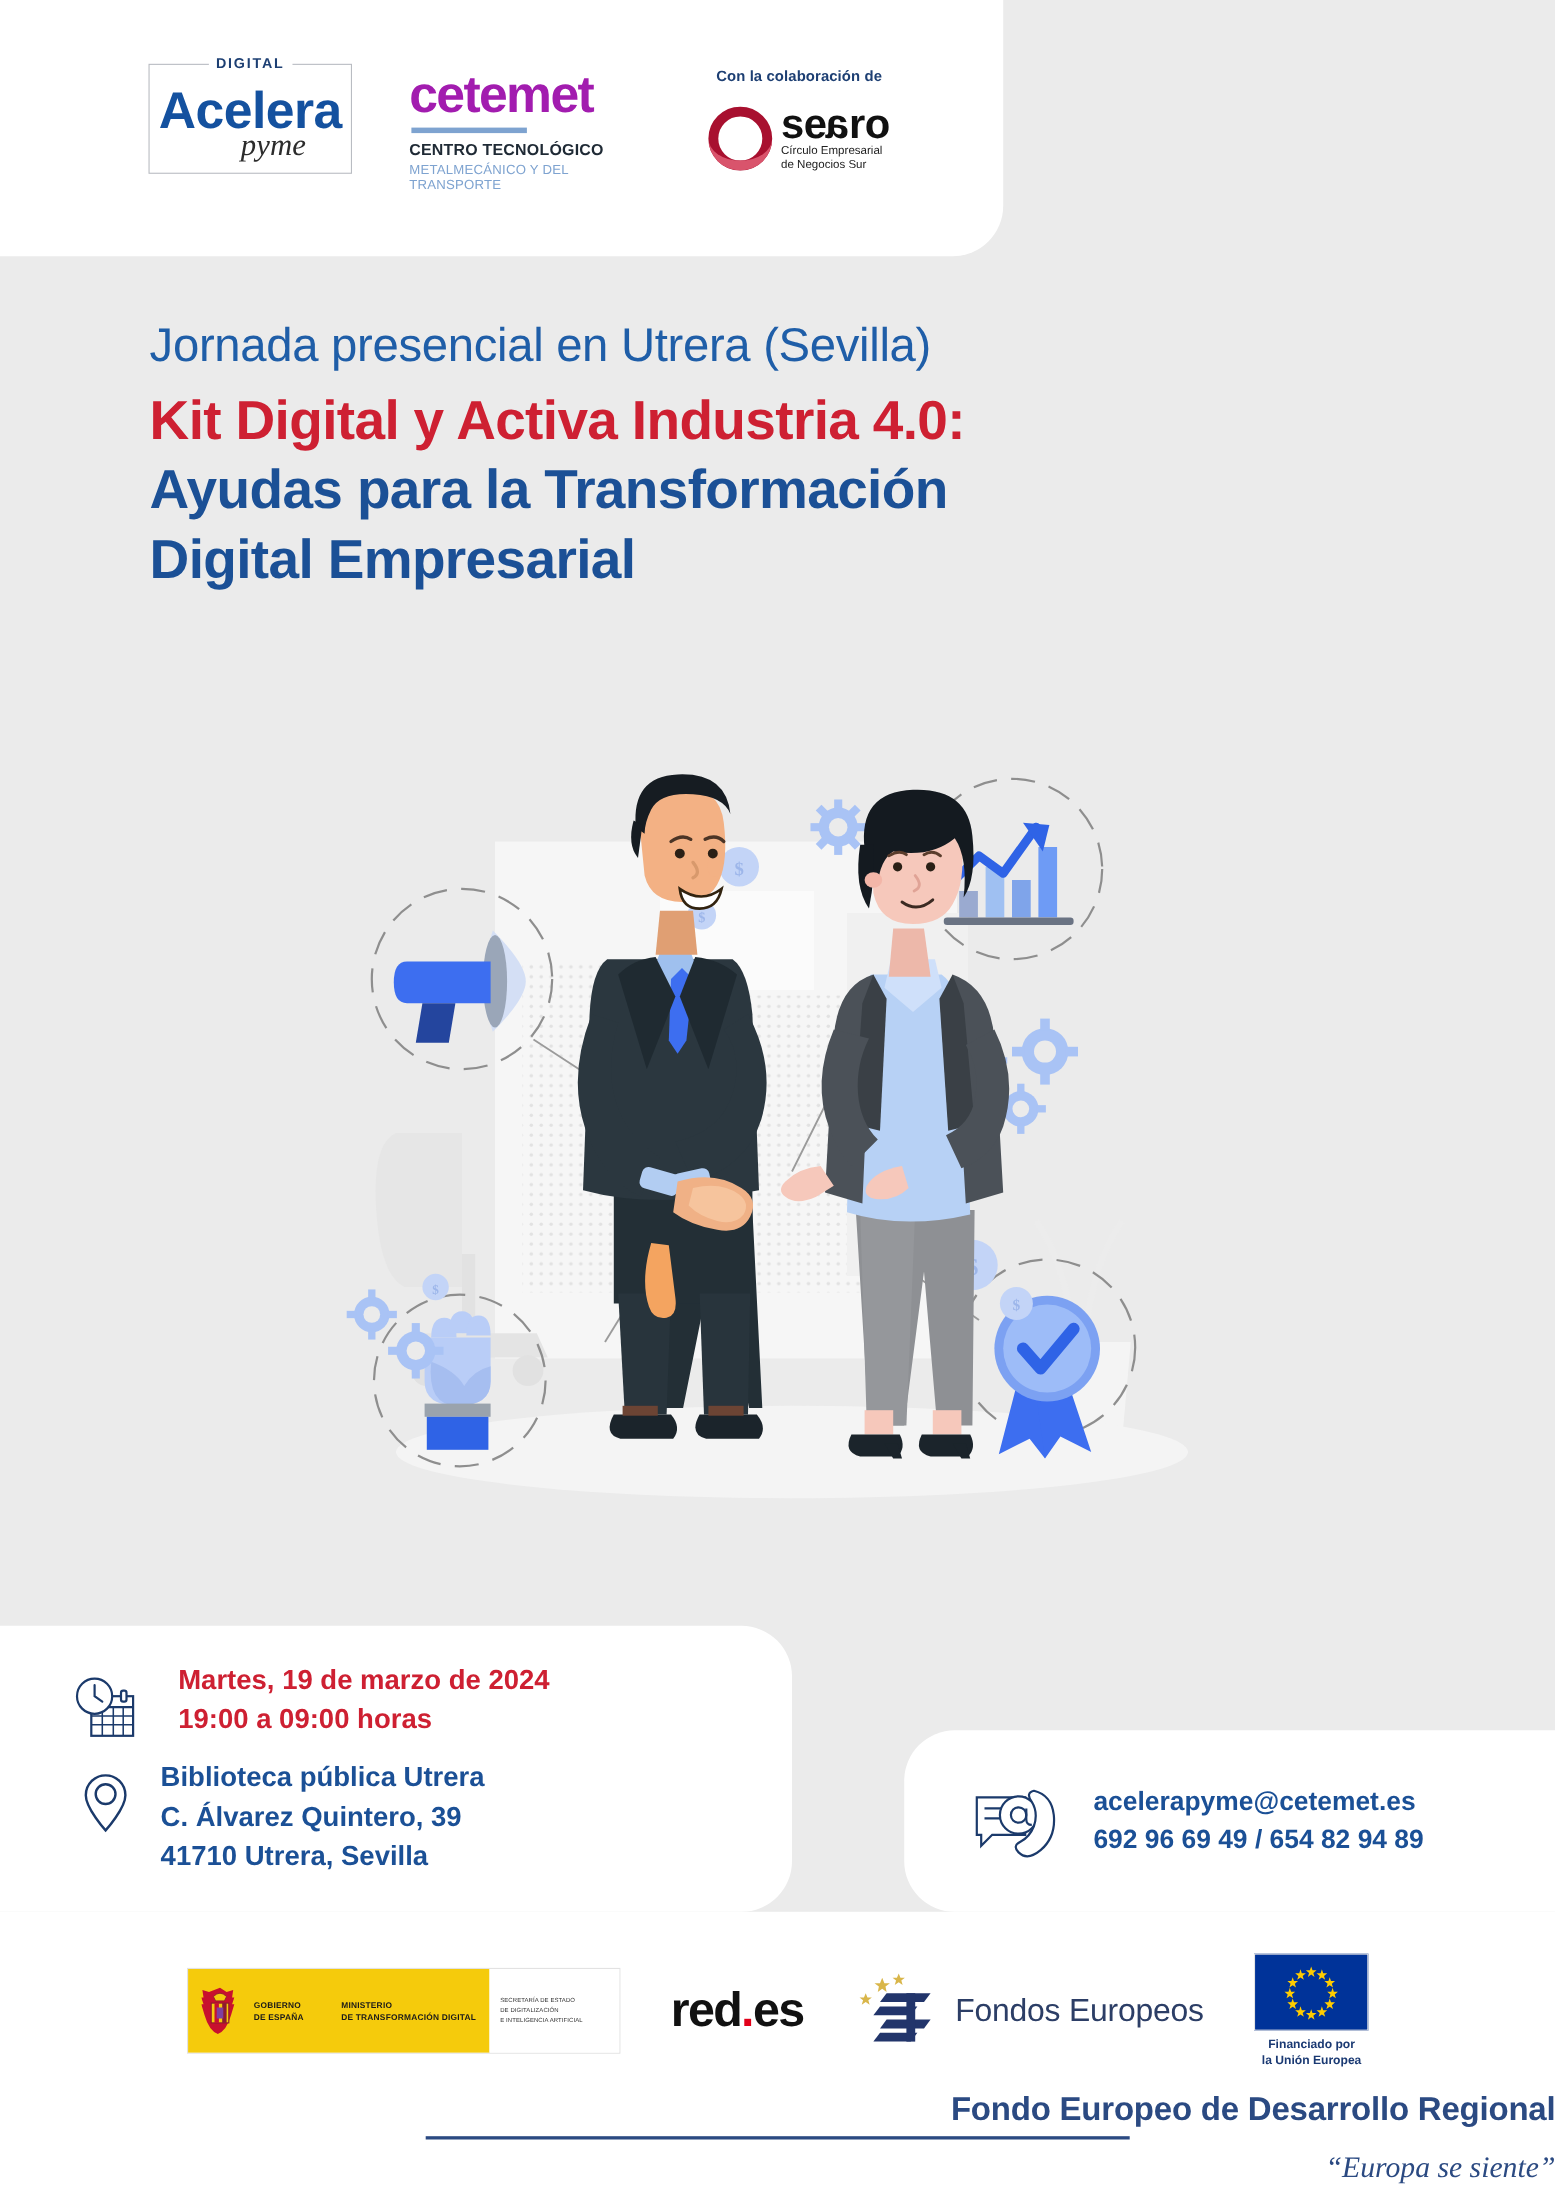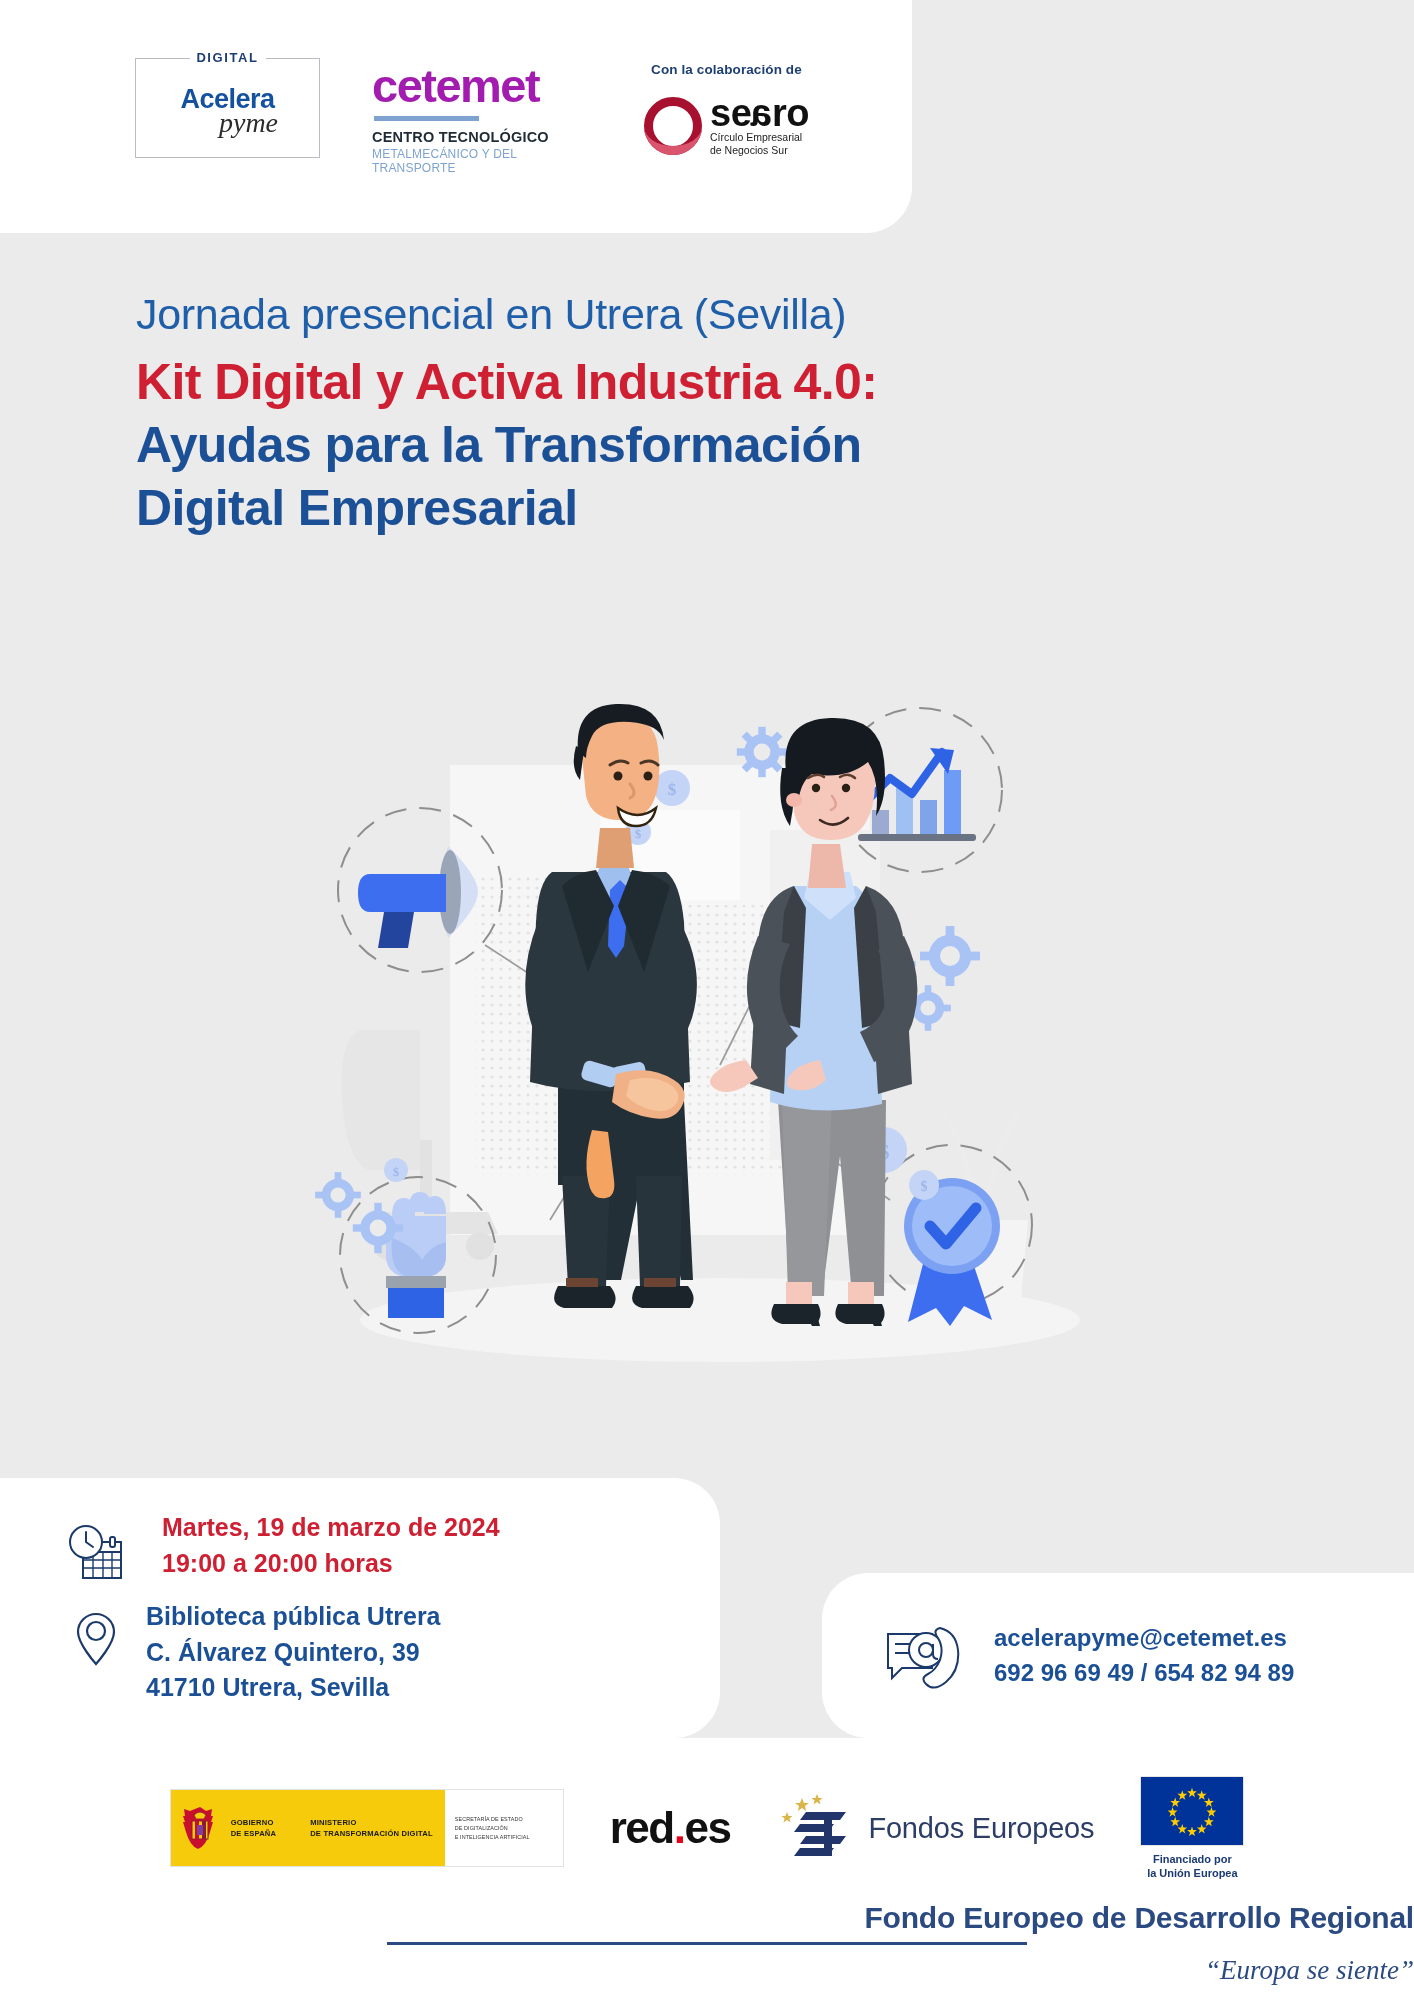--- a/index.html
+++ b/index.html
@@ -26,21 +26,21 @@
     position:relative; width:185px; height:100px;
     border:1.5px solid #b9bcc2; background:#fff;
     display:flex; flex-direction:column; align-items:center; justify-content:center;
   }
   .acelera .oficina{
     position:absolute; top:-9px; left:50%; transform:translateX(-50%);
     background:#fff; padding:0 7px;
     font-size:13px; font-weight:bold; letter-spacing:1.6px; color:#1d3f73;
   }
   .acelera .a-main{
-    font-size:27px; font-weight:bold; color:#14519f; letter-spacing:-0.5px;
+    font-size:47px; font-weight:bold; color:#14519f; letter-spacing:-0.5px;
     line-height:1; margin-top:8px;
   }
   .acelera .a-sub{
     font-family:"Liberation Serif", serif; font-style:italic;
     font-size:28px; color:#2c2c2c; line-height:1; margin-top:-4px; margin-left:42px;
   }
 
   
   .cetemet{ margin-left:52px; padding-top:6px; width:230px; }
   .cetemet .c-name{
@@ -444,21 +444,21 @@
       </div>
       <div class="slot2">
         <svg width="44" height="58" viewBox="0 0 44 58">
           <path d="M22 4 C12 4 4 12 4 22 C4 34 22 54 22 54 C22 54 40 34 40 22 C40 12 32 4 22 4 Z" fill="none" stroke="#1b3a6b" stroke-width="2.2"></path>
           <circle cx="22" cy="21" r="9" fill="none" stroke="#1b3a6b" stroke-width="2.2"></circle>
         </svg>
       </div>
     </div>
     <div class="info-col">
       <div class="line-red">Martes, 19 de marzo de 2024</div>
-      <div class="line-red">19:00 a 20:00 horas</div>
+      <div class="line-red">19:00 a 09:00 horas</div>
       <div class="line-blue" style="margin-top:18px">Biblioteca pública Utrera</div>
       <div class="line-blue">C. Álvarez Quintero, 39</div>
       <div class="line-blue">41710 Utrera, Sevilla</div>
     </div>
   </div>
 </div>
 
 <div class="contact-card">
   <div class="contact-row">
     <svg width="86" height="72" viewBox="0 0 86 72">

